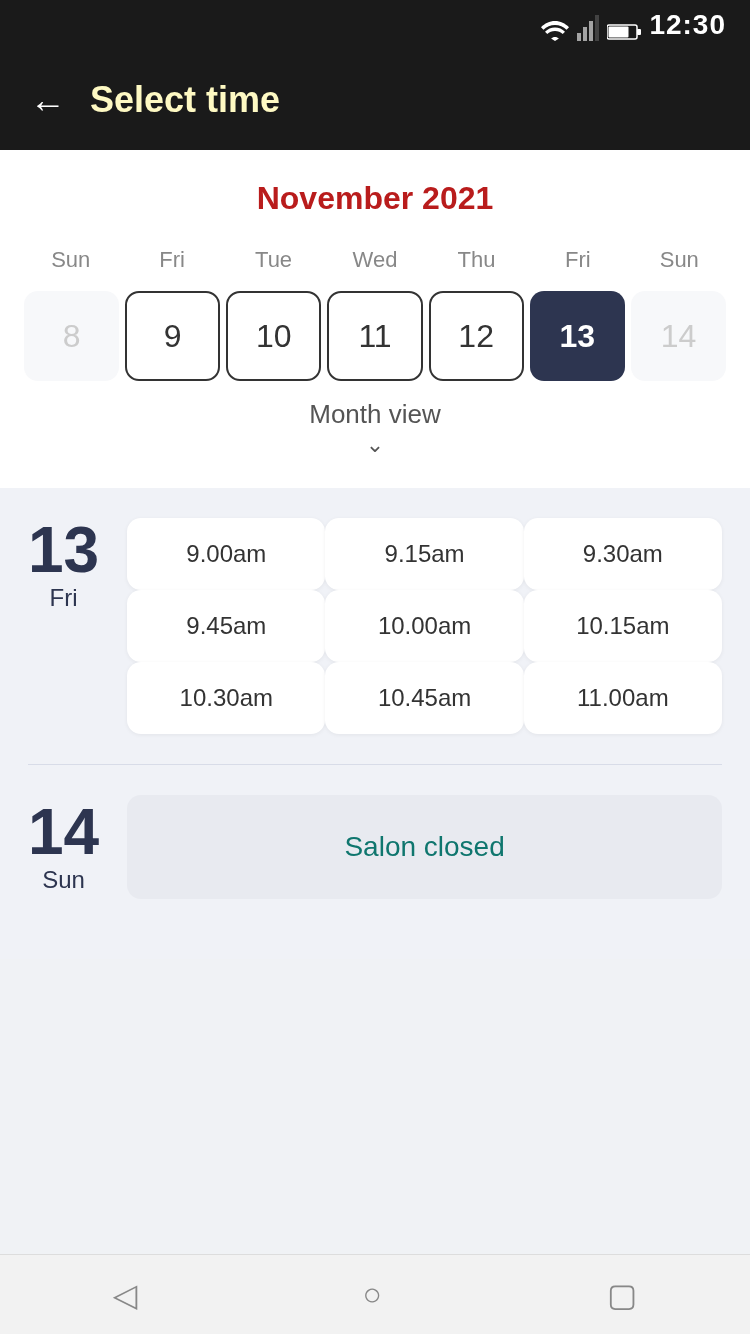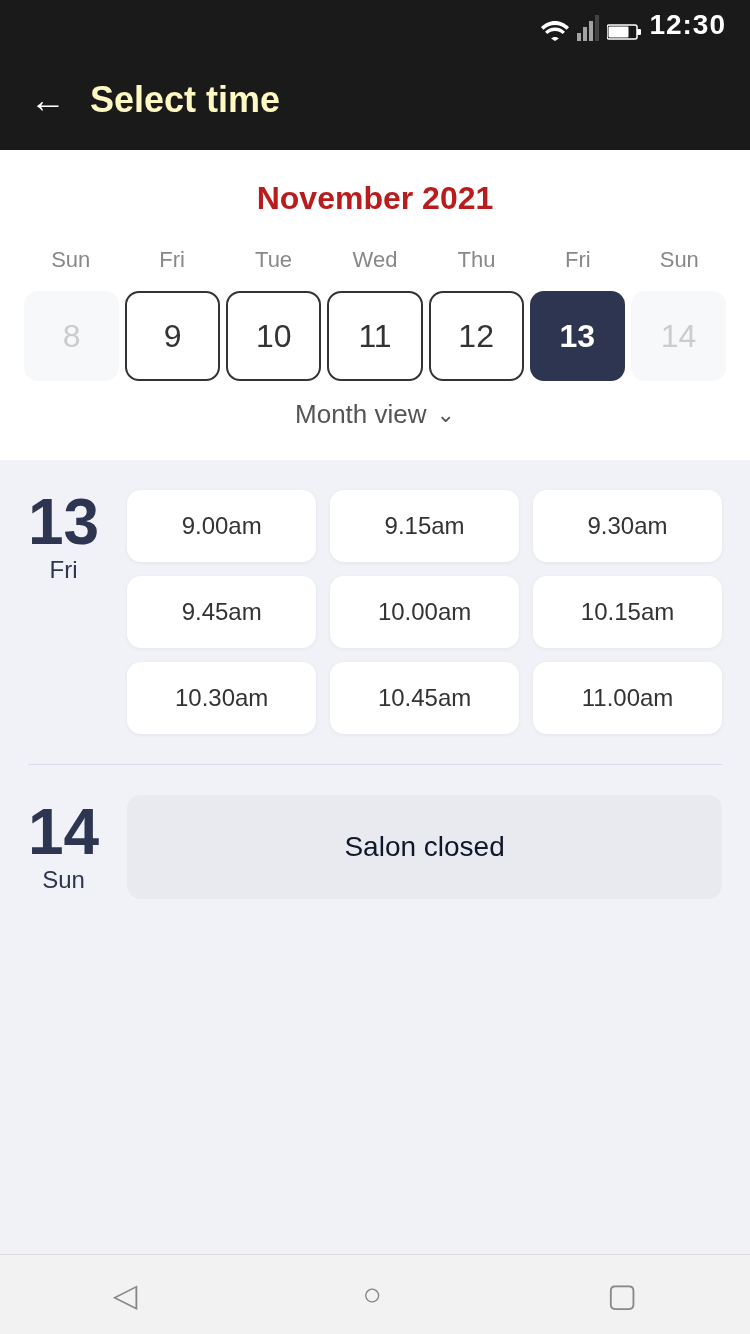--- a/index.html
+++ b/index.html
@@ -114,22 +114,23 @@
       color: white;
       font-weight: 700;
     }
 
     
     .month-view-row {
       display: flex;
       align-items: center;
       justify-content: center;
       padding: 18px 0 10px;
-      gap: 10px;
-      cursor: pointer;
+      gap: 2px;
+      cursor: pointer;
+      flex-direction: column;
     }
     .month-view-label {
       font-size: 26px;
       color: #555;
     }
     .chevron-down {
       font-size: 22px;
       color: #555;
     }
 
@@ -165,21 +166,20 @@
       font-size: 24px;
       color: #2d3550;
       font-weight: 500;
       margin-top: 2px;
     }
 
     .timeslots-grid {
       flex: 1;
       display: grid;
       grid-template-columns: repeat(3, 1fr);
-      gap: 14px;
     }
 
     .timeslot-btn {
       background: white;
       border: none;
       border-radius: 14px;
       padding: 22px 10px;
       font-size: 24px;
       color: #333;
       cursor: pointer;
@@ -201,21 +201,21 @@
       align-items: center;
       gap: 28px;
     }
     .salon-closed-card {
       flex: 1;
       background: #e8eaf0;
       border-radius: 14px;
       padding: 36px 20px;
       text-align: center;
       font-size: 28px;
-      color: #0f172a;
+      color: #0f766e;
       font-weight: 400;
     }
 
     
     .bottom-nav {
       position: fixed;
       bottom: 0;
       width: 750px;
       height: 80px;
       background: #f2f2f2;

